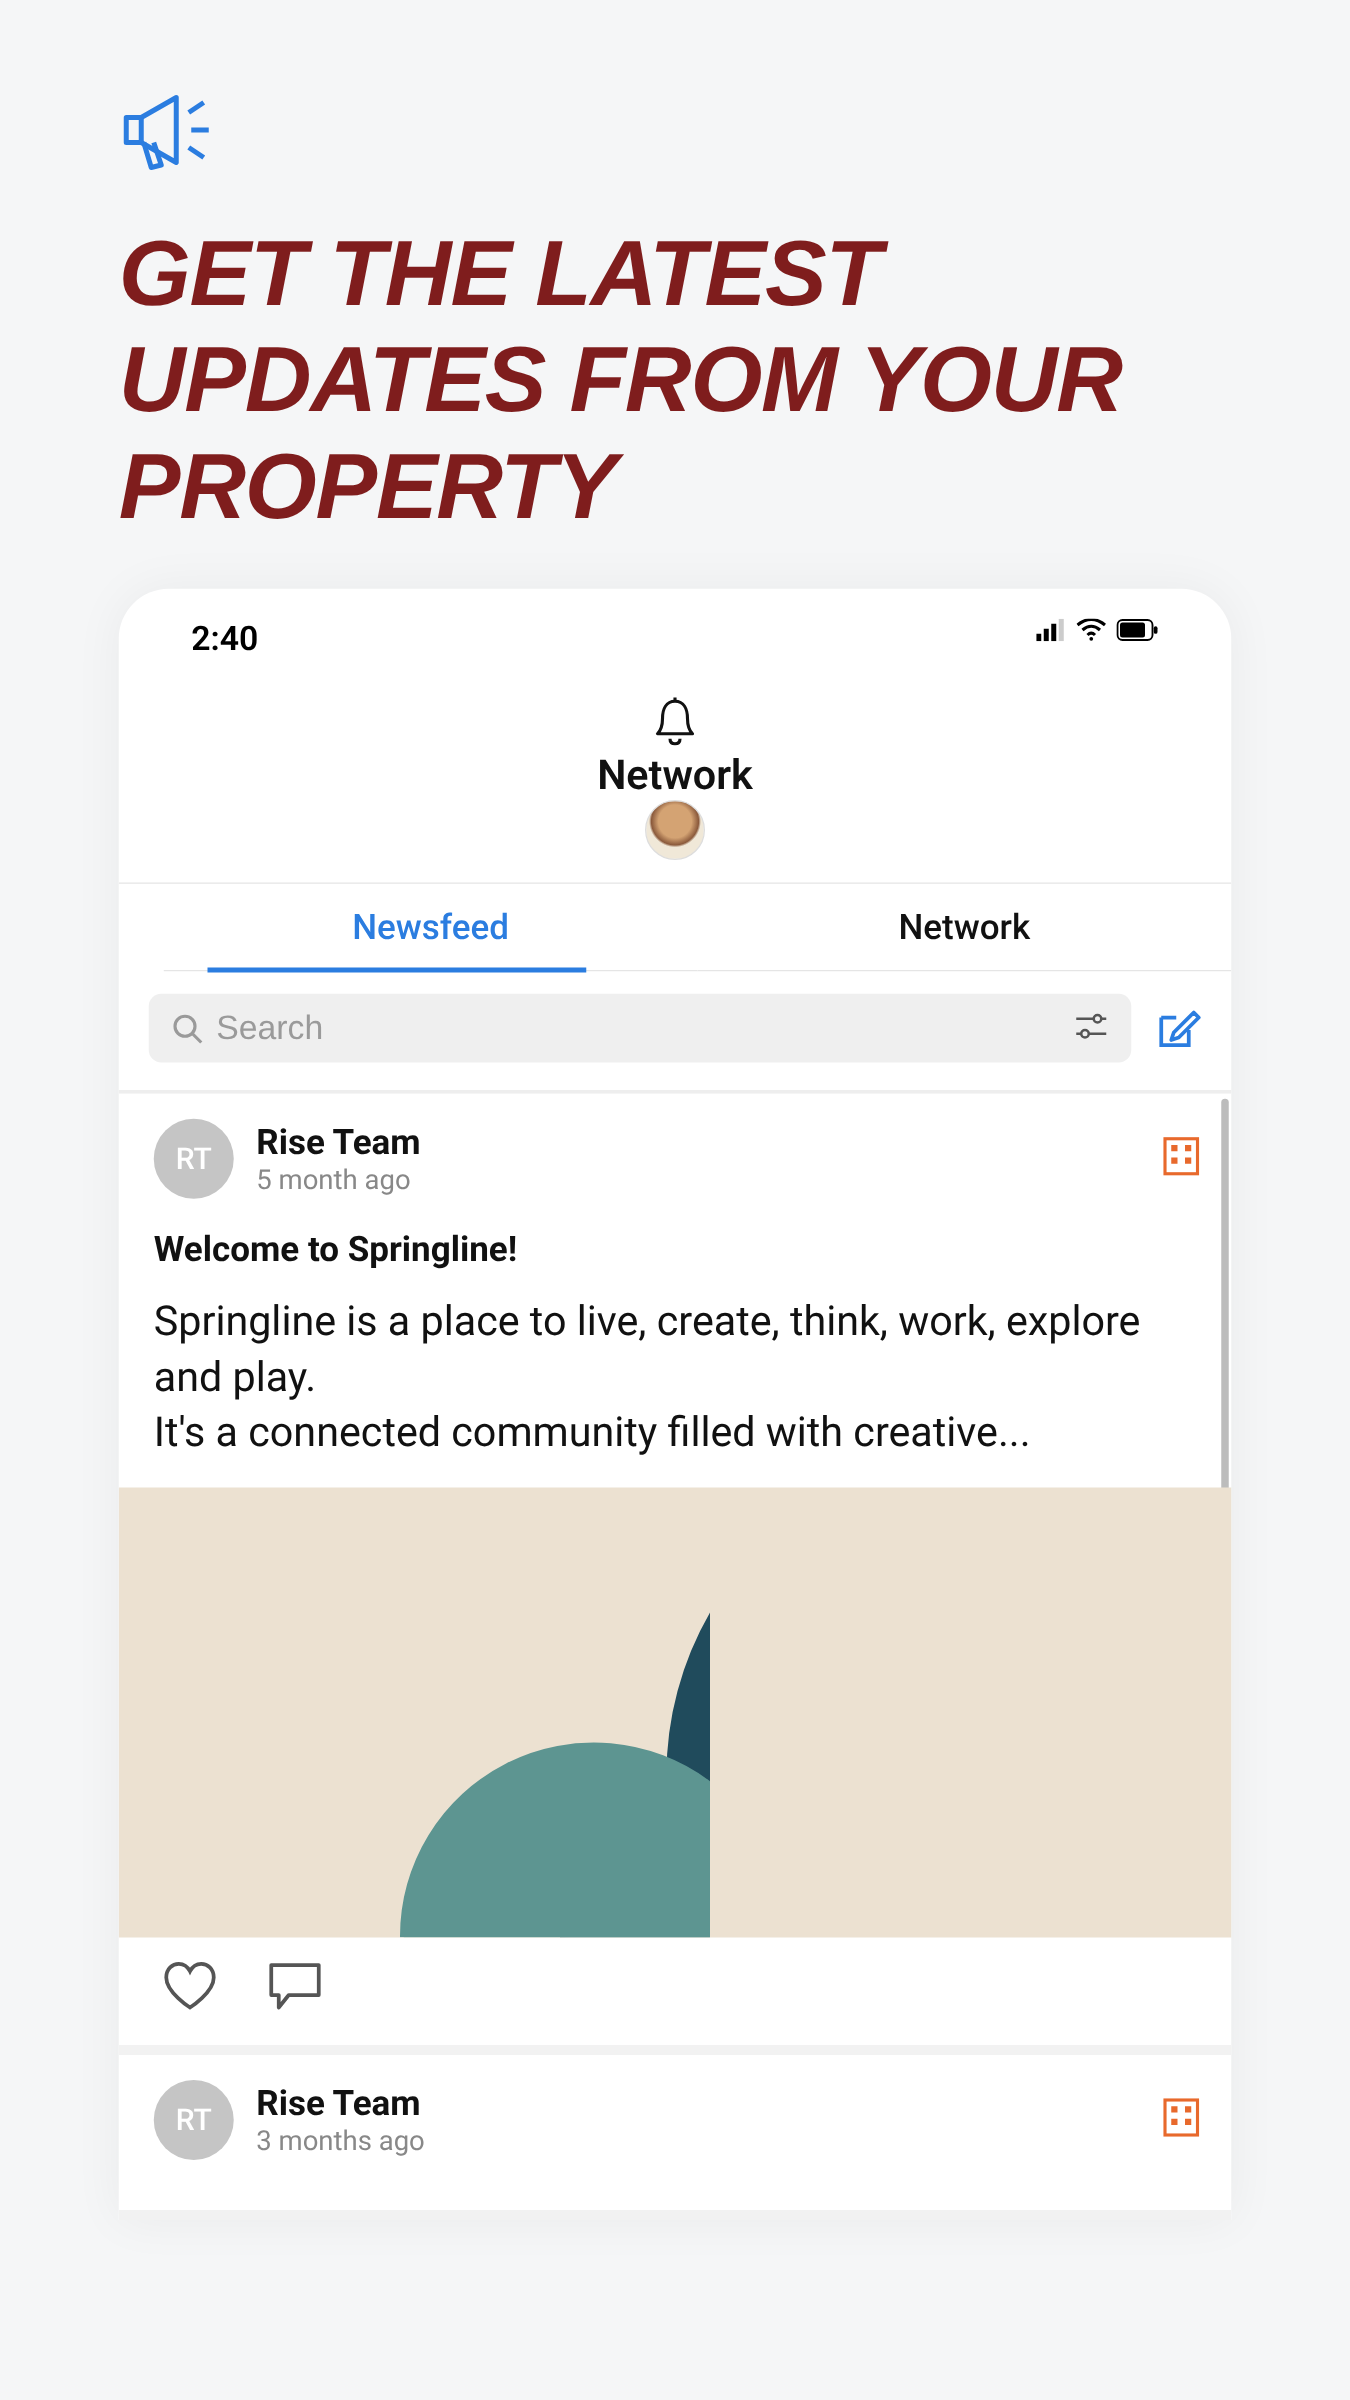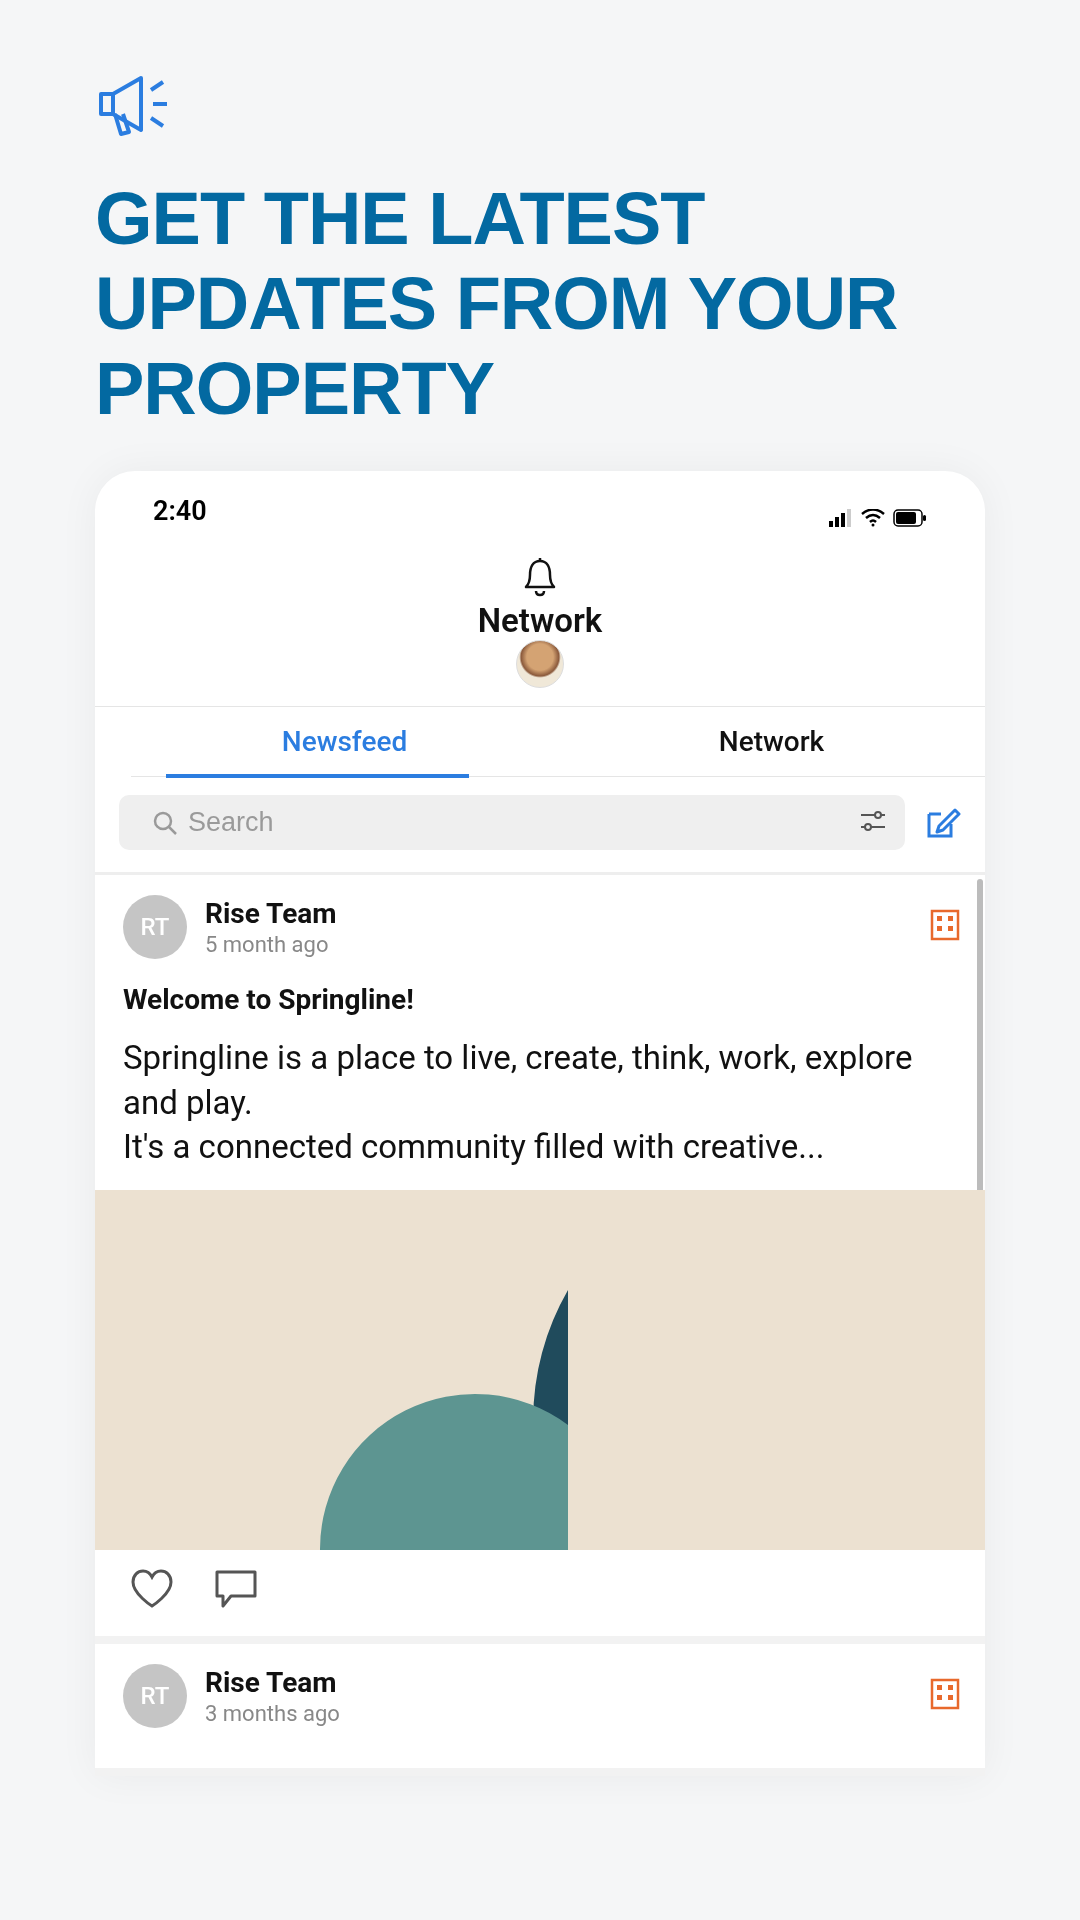--- a/index.html
+++ b/index.html
@@ -14,36 +14,37 @@
   padding: 70px 95px 40px 95px;
 }
 .megaphone-icon {
   margin-bottom: 30px;
 }
 .promo-title {
   font-size: 74px;
   font-weight: 700;
   letter-spacing: -1px;
   line-height: 1.15;
-  color: #0369a1;
+  color: #7f1d1d;
   font-family: 'Helvetica Neue', Arial, sans-serif;
   font-stretch: condensed;
   text-transform: uppercase;
+  font-style: italic;
 }
 .phone-frame {
   background: #fff;
   margin: 0 95px;
   border-radius: 40px 40px 0 0;
   overflow: hidden;
   box-shadow: 0 0 40px rgba(0,0,0,0.05);
 }
 .status-bar {
   display: flex;
   justify-content: space-between;
-  align-items: flex-end;
+  align-items: flex-start;
   padding: 24px 58px 12px 58px;
 }
 .status-time { font-size: 27px; font-weight: 600; }
 .status-icons { display: flex; gap: 8px; align-items: center; }
 .app-header {
   display: flex;
   align-items: center;
   justify-content: space-between;
   padding: 18px 30px;
   border-bottom: 1px solid #e5e5e5;
@@ -84,21 +85,21 @@
   gap: 18px;
   padding: 18px 24px 22px 24px;
   border-bottom: 3px solid #eee;
 }
 .search-box {
   flex: 1;
   display: flex;
   align-items: center;
   background: #efefef;
   border-radius: 10px;
-  padding: 12px 33px;
+  padding: 12px 18px;
   gap: 10px;
   position: relative;
 }
 .search-box input {
   border: none; background: transparent; outline: none;
   font-size: 27px; color: #888; flex: 1;
 }
 .search-box input::placeholder { color: #9a9a9a; }
 .filter-icon { position: absolute; right: 18px; }
 .compose-btn { width: 38px; height: 38px; }

